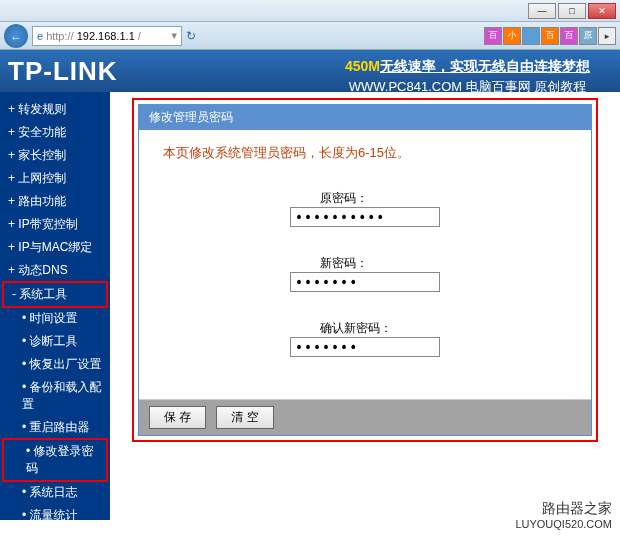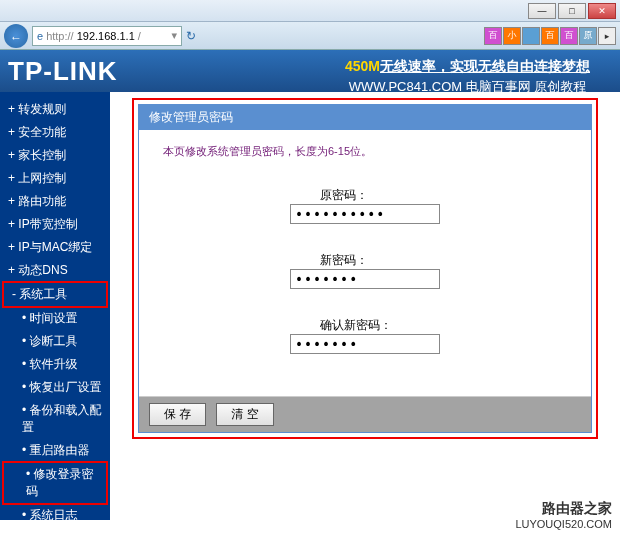--- a/index.html
+++ b/index.html
@@ -40,29 +40,29 @@
 
 .content { flex: 1; padding: 6px 22px; position: relative; overflow-y: auto; }
 .content::-webkit-scrollbar { width: 16px; }
 .content::-webkit-scrollbar-track { background: #e8e8e8; }
 .content::-webkit-scrollbar-thumb { background: #c0c0c0; border: 1px solid #999; }
 
 .red-box { border: 2px solid #e00; padding: 4px; }
 .panel { border: 1px solid #5a8fd0; }
 .panel-header { background: #5a8fd0; color: #fff; padding: 4px 10px; font-size: 12px; }
 .panel-body { padding: 14px 24px; }
-.hint { color: #701a75; font-size: 11px; margin-bottom: 18px; }
+.hint { color: #c2410c; font-size: 13px; margin-bottom: 18px; }
 .form-row { display: flex; align-items: center; margin: 28px 0; flex-direction: column; }
 .form-label { width: 90px; font-size: 12px; }
 .form-input { width: 150px; height: 20px; border: 1px solid #888; padding: 0 4px; font-family: monospace; letter-spacing: 1px; }
 .btn-row { padding: 6px 10px; border-top: 1px solid #ccc; background: #a3a3a3; display: flex; gap: 10px; }
 .btn { padding: 2px 14px; border: 1px solid #666; background: linear-gradient(#fafafa, #e0e0e0); font-size: 12px; cursor: pointer; }
 
 .watermark { position: absolute; right: 8px; bottom: 6px; text-align: right; font-size: 11px; color: #333; }
-.watermark .big { font-size: 14px; font-weight: bold; }
+.watermark .big { font-size: 14px; font-weight: normal; }
 </style>
 </head>
 <body>
 
 <div class="browser-chrome">
   <div class="win-btns">
     <div class="win-btn">—</div>
     <div class="win-btn">□</div>
     <div class="win-btn win-close">✕</div>
   </div>
@@ -105,21 +105,20 @@
     <div class="menu-item">+ 安全功能</div>
     <div class="menu-item">+ 家长控制</div>
     <div class="menu-item">+ 上网控制</div>
     <div class="menu-item">+ 路由功能</div>
     <div class="menu-item">+ IP带宽控制</div>
     <div class="menu-item">+ IP与MAC绑定</div>
     <div class="menu-item">+ 动态DNS</div>
     <div class="menu-item highlighted">- 系统工具</div>
     <div class="sub-item">• 时间设置</div>
     <div class="sub-item">• 诊断工具</div>
-    <div class="sub-item">• 软件升级</div>
     <div class="sub-item">• 恢复出厂设置</div>
     <div class="sub-item">• 备份和载入配置</div>
     <div class="sub-item">• 重启路由器</div>
     <div class="sub-item highlighted">• 修改登录密码</div>
     <div class="sub-item">• 系统日志</div>
     <div class="sub-item">• 流量统计</div>
 
   </div>
 
   <div class="content">

